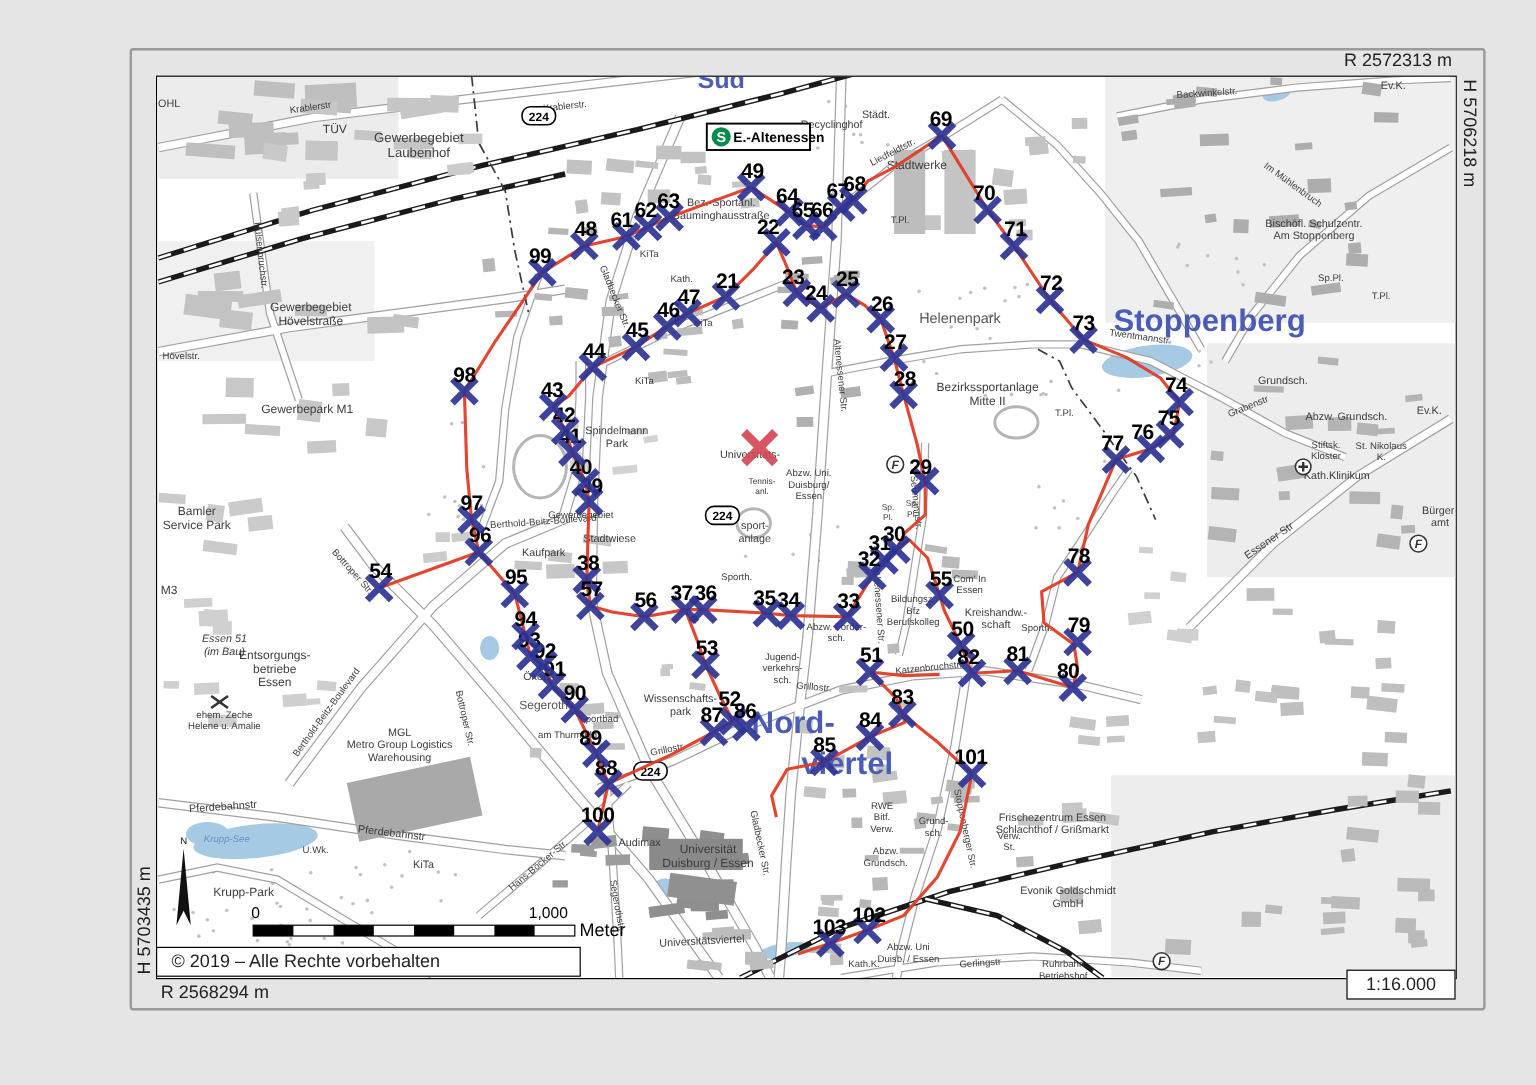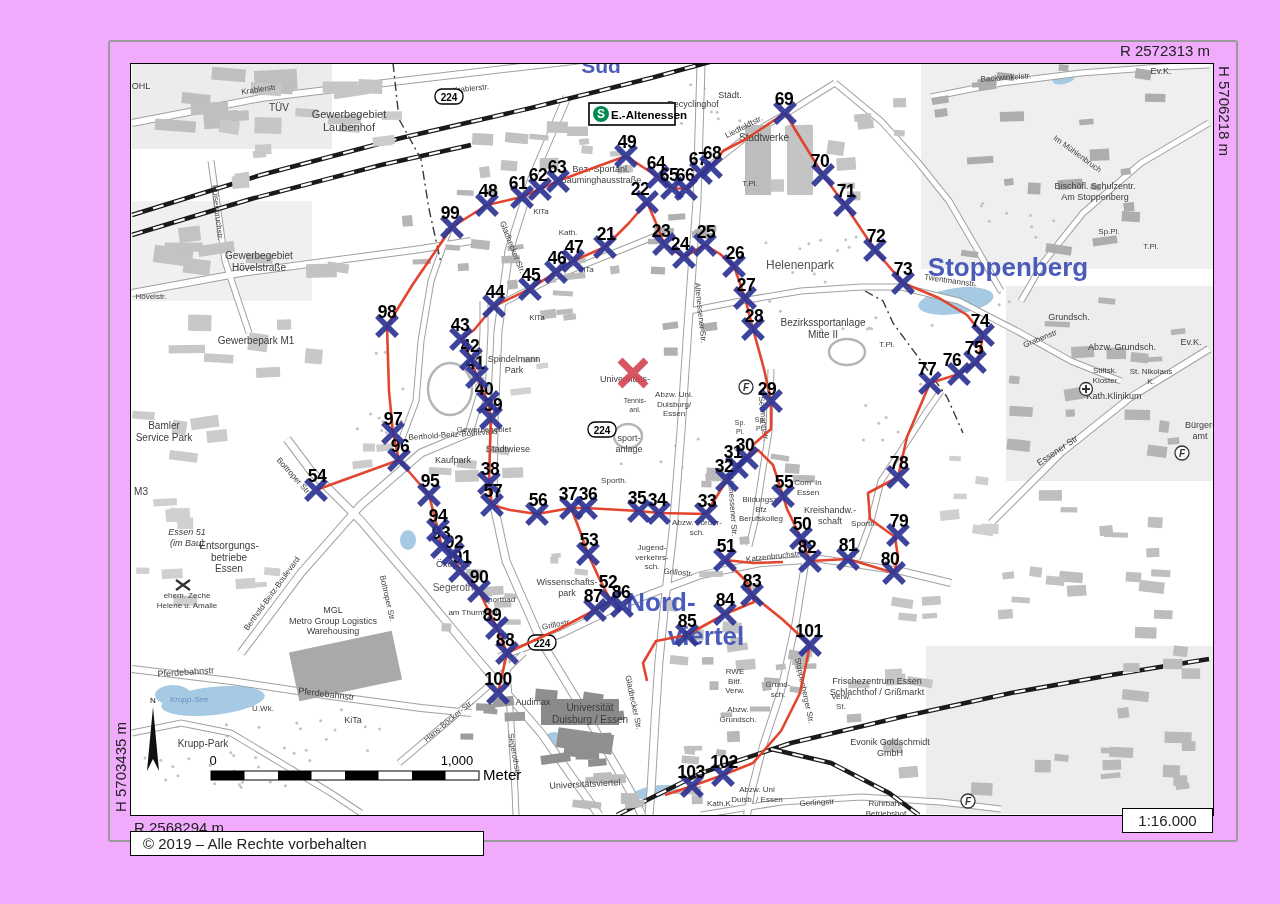--- a/index.html
+++ b/index.html
@@ -1,29 +1,29 @@
 <!DOCTYPE html>
 <html><head>
 <meta charset="utf-8">
 <style>
   html,body{margin:0;padding:0;background:#fff;}
-  .sheet{position:relative;width:1280px;height:904px;background:#f0abfc;overflow:hidden;
+  .sheet{position:relative;width:1280px;height:904px;background:#e5e5e5;overflow:hidden;
          font-family:"Liberation Sans",sans-serif;color:#222;}
   .outer-frame{position:absolute;left:108px;top:40px;width:1126px;height:798px;
                border:2px solid #9a9a9a;border-radius:3px;}
   .map-box{position:absolute;left:130px;top:63px;width:1082px;height:751px;
            border:1.4px solid #000;overflow:hidden;background:#fff;}
   .coord{position:absolute;font-size:15px;color:#222;white-space:nowrap;}
   .coord-tr{top:42px;left:990px;width:220px;text-align:right;}
   .coord-bl{top:819px;left:134px;}
   .v-right{position:absolute;left:1233px;top:66px;transform:rotate(90deg);transform-origin:0 0;}
   .v-left{position:absolute;left:112px;top:812px;transform:rotate(-90deg);transform-origin:0 0;}
   .white-box{position:absolute;background:#fff;border:1px solid #000;font-size:15px;
              display:flex;align-items:center;z-index:5;}
-  .copyright{left:130px;top:831px;width:340px;height:23px;padding-left:12px;}
+  .copyright{left:130px;top:789px;width:340px;height:23px;padding-left:12px;}
   .scalebox{left:1122px;top:789px;width:89px;height:23px;justify-content:center;margin-top:19px;}
   svg text{font-family:"Liberation Sans",sans-serif;}
 </style>
 </head>
 <body>
 
 <div class="sheet">
   <div class="outer-frame"></div>
 
   <div class="coord coord-tr">R 2572313 m</div>

